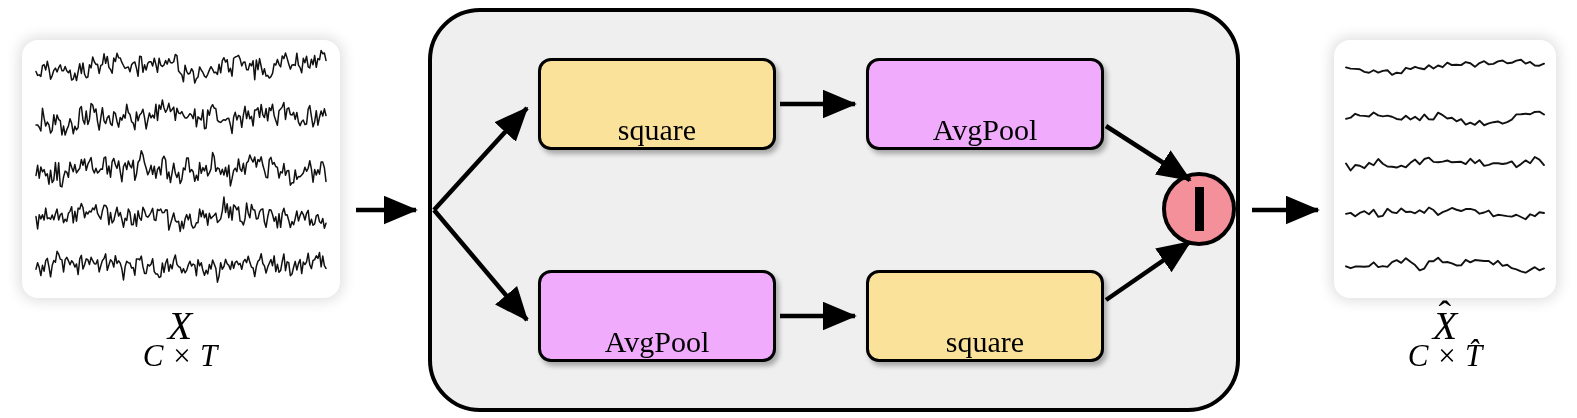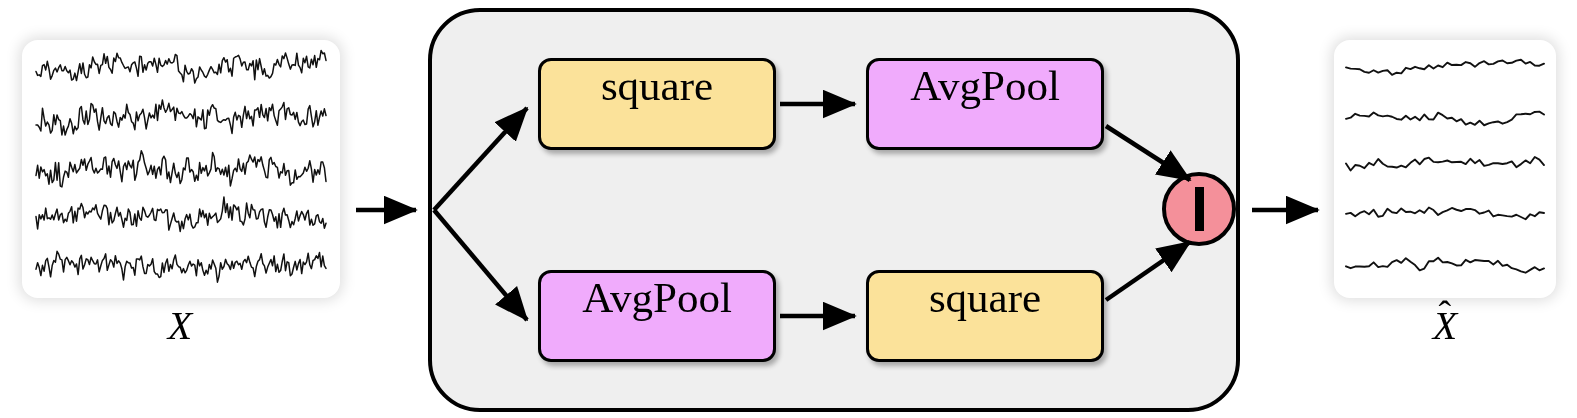--- a/index.html
+++ b/index.html
@@ -67,23 +67,23 @@
     box-sizing: border-box;
   }
 
   
   .op-box {
     position: absolute;
     box-sizing: border-box;
     border: 3px solid #000000;
     border-radius: 13px;
     display: flex;
-    align-items: flex-start;
+    align-items: flex-end;
     justify-content: center;
-    font-size: 43px;
+    font-size: 30px;
     color: #000000;
     box-shadow: 3px 4px 5px rgba(0,0,0,0.30);
     user-select: none;
   }
   .op-box.square-op { background: #fbe29a; }
   .op-box.avgpool-op { background: #f0abfc; }
 
   
   .merge-node {
     position: absolute;
@@ -124,20 +124,21 @@
         <path d="M14.00,135.50 L15.62,125.27 L17.24,138.18 L18.86,126.98 L20.48,131.87 L22.10,129.57 L23.72,135.81 L25.34,133.79 L26.96,144.21 L28.58,130.17 L30.20,142.60 L31.82,139.81 L33.44,122.62 L35.06,140.23 L36.68,122.82 L38.30,146.07 L39.92,146.90 L41.54,137.02 L43.16,131.13 L44.78,132.08 L46.40,137.33 L48.02,122.14 L49.64,127.18 L51.26,131.69 L52.88,124.52 L54.50,132.91 L56.12,130.47 L57.74,128.26 L59.36,119.58 L60.98,125.25 L62.60,119.05 L64.22,130.30 L65.84,124.20 L67.46,120.98 L69.08,117.55 L70.70,129.32 L72.32,132.97 L73.94,128.20 L75.56,133.04 L77.18,131.38 L78.80,128.95 L80.42,129.32 L82.04,117.81 L83.66,117.01 L85.28,133.94 L86.91,126.06 L88.53,137.21 L90.15,121.53 L91.77,118.44 L93.39,124.74 L95.01,128.39 L96.63,120.90 L98.25,131.58 L99.87,141.70 L101.49,126.49 L103.11,122.98 L104.73,129.54 L106.35,120.94 L107.97,125.52 L109.59,127.92 L111.21,120.15 L112.83,140.22 L114.45,134.57 L116.07,122.30 L117.69,120.00 L119.31,110.70 L120.93,114.73 L122.55,123.05 L124.17,128.29 L125.79,134.72 L127.41,131.17 L129.03,125.33 L130.65,134.38 L132.27,126.21 L133.89,138.19 L135.51,129.41 L137.13,126.81 L138.75,134.82 L140.37,119.18 L141.99,116.19 L143.61,119.85 L145.23,138.66 L146.85,132.00 L148.47,142.58 L150.09,132.69 L151.71,123.16 L153.33,133.22 L154.95,137.56 L156.57,132.37 L158.19,143.58 L159.81,139.71 L161.43,127.90 L163.05,129.86 L164.67,118.00 L166.29,118.09 L167.91,132.04 L169.53,129.56 L171.15,131.72 L172.77,141.34 L174.39,135.21 L176.01,140.24 L177.63,122.60 L179.25,133.33 L180.87,127.62 L182.49,130.95 L184.11,125.56 L185.73,135.87 L187.35,132.87 L188.97,129.00 L190.59,112.49 L192.21,116.77 L193.83,131.35 L195.45,127.85 L197.07,128.64 L198.69,134.38 L200.31,129.15 L201.93,135.10 L203.55,127.20 L205.17,136.61 L206.79,125.19 L208.41,145.94 L210.03,138.64 L211.65,130.35 L213.27,128.21 L214.89,131.62 L216.51,118.91 L218.13,128.79 L219.75,131.37 L221.37,123.35 L222.99,134.22 L224.61,123.02 L226.23,121.20 L227.85,114.90 L229.47,119.22 L231.09,122.08 L232.72,116.99 L234.34,127.04 L235.96,119.61 L237.58,121.52 L239.20,116.86 L240.82,125.07 L242.44,130.66 L244.06,137.31 L245.68,137.71 L247.30,119.60 L248.92,117.40 L250.54,124.15 L252.16,122.59 L253.78,126.48 L255.40,127.35 L257.02,137.95 L258.64,131.76 L260.26,132.84 L261.88,123.51 L263.50,135.29 L265.12,130.81 L266.74,130.59 L268.36,145.19 L269.98,142.80 L271.60,142.84 L273.22,129.96 L274.84,139.33 L276.46,136.50 L278.08,136.72 L279.70,135.07 L281.32,132.97 L282.94,127.33 L284.56,131.34 L286.18,128.24 L287.80,120.78 L289.42,128.97 L291.04,142.20 L292.66,129.49 L294.28,134.93 L295.90,129.73 L297.52,134.11 L299.14,121.90 L300.76,122.11 L302.38,127.68 L304.00,141.40" fill="none" stroke="#111111" stroke-width="1.5" stroke-linejoin="round" stroke-linecap="round"></path>
         <path d="M14.00,176.57 L15.62,188.96 L17.24,174.85 L18.86,178.86 L20.48,174.70 L22.10,180.00 L23.72,168.13 L25.34,178.70 L26.96,177.84 L28.58,179.17 L30.20,175.06 L31.82,179.73 L33.44,173.74 L35.06,169.10 L36.68,179.97 L38.30,174.73 L39.92,173.24 L41.54,182.66 L43.16,179.17 L44.78,181.39 L46.40,173.31 L48.02,171.36 L49.64,166.69 L51.26,182.87 L52.88,171.25 L54.50,181.16 L56.12,168.12 L57.74,169.03 L59.36,163.55 L60.98,167.58 L62.60,177.69 L64.22,172.07 L65.84,173.98 L67.46,171.15 L69.08,172.01 L70.70,168.03 L72.32,169.82 L73.94,164.83 L75.56,173.36 L77.18,176.35 L78.80,179.19 L80.42,170.79 L82.04,165.36 L83.66,165.40 L85.28,168.70 L86.91,184.66 L88.53,172.51 L90.15,182.92 L91.77,180.66 L93.39,173.53 L95.01,167.30 L96.63,176.11 L98.25,172.45 L99.87,179.43 L101.49,187.20 L103.11,178.18 L104.73,180.43 L106.35,169.07 L107.97,172.33 L109.59,184.85 L111.21,184.60 L112.83,173.94 L114.45,186.20 L116.07,170.79 L117.69,178.08 L119.31,180.25 L120.93,167.32 L122.55,170.67 L124.17,176.14 L125.79,177.24 L127.41,175.25 L129.03,172.24 L130.65,168.35 L132.27,179.79 L133.89,180.46 L135.51,169.38 L137.13,170.51 L138.75,168.97 L140.37,172.69 L141.99,172.57 L143.61,169.79 L145.23,170.06 L146.85,190.10 L148.47,184.09 L150.09,178.56 L151.71,173.01 L153.33,180.70 L154.95,182.05 L156.57,181.25 L158.19,191.40 L159.81,181.33 L161.43,188.62 L163.05,179.01 L164.67,174.61 L166.29,179.87 L167.91,174.10 L169.53,184.92 L171.15,188.05 L172.77,186.97 L174.39,182.81 L176.01,182.64 L177.63,169.08 L179.25,176.72 L180.87,170.55 L182.49,177.75 L184.11,173.90 L185.73,185.17 L187.35,173.35 L188.97,178.54 L190.59,176.72 L192.21,175.19 L193.83,173.14 L195.45,182.46 L197.07,180.76 L198.69,178.88 L200.31,171.07 L201.93,157.00 L203.55,172.49 L205.17,163.76 L206.79,177.67 L208.41,166.96 L210.03,180.13 L211.65,164.89 L213.27,166.58 L214.89,169.89 L216.51,166.99 L218.13,181.15 L219.75,181.58 L221.37,185.01 L222.99,179.03 L224.61,163.01 L226.23,173.14 L227.85,177.70 L229.47,164.55 L231.09,169.73 L232.72,169.94 L234.34,178.99 L235.96,178.60 L237.58,171.94 L239.20,169.40 L240.82,168.89 L242.44,182.05 L244.06,187.20 L245.68,177.03 L247.30,169.87 L248.92,169.92 L250.54,174.49 L252.16,181.18 L253.78,176.78 L255.40,187.79 L257.02,173.83 L258.64,187.34 L260.26,173.32 L261.88,168.24 L263.50,175.10 L265.12,174.81 L266.74,180.43 L268.36,187.61 L269.98,181.53 L271.60,184.73 L273.22,178.52 L274.84,170.91 L276.46,180.97 L278.08,175.64 L279.70,171.56 L281.32,174.56 L282.94,180.03 L284.56,173.30 L286.18,170.40 L287.80,185.02 L289.42,179.23 L291.04,185.21 L292.66,183.86 L294.28,175.76 L295.90,174.71 L297.52,181.69 L299.14,183.21 L300.76,178.40 L302.38,188.24 L304.00,183.27" fill="none" stroke="#111111" stroke-width="1.5" stroke-linejoin="round" stroke-linecap="round"></path>
         <path d="M14.00,229.19 L15.62,222.75 L17.24,227.53 L18.86,235.58 L20.48,225.34 L22.10,231.17 L23.72,220.68 L25.34,218.41 L26.96,226.91 L28.58,236.81 L30.20,225.49 L31.82,220.57 L33.44,222.23 L35.06,211.28 L36.68,214.12 L38.30,219.16 L39.92,219.90 L41.54,231.94 L43.16,219.60 L44.78,217.32 L46.40,220.67 L48.02,224.71 L49.64,220.76 L51.26,222.69 L52.88,227.09 L54.50,223.97 L56.12,234.53 L57.74,218.88 L59.36,215.38 L60.98,229.09 L62.60,224.74 L64.22,218.89 L65.84,219.73 L67.46,224.52 L69.08,217.33 L70.70,220.72 L72.32,223.73 L73.94,224.03 L75.56,219.86 L77.18,231.88 L78.80,225.72 L80.42,220.39 L82.04,218.51 L83.66,213.84 L85.28,230.35 L86.91,224.88 L88.53,219.66 L90.15,221.65 L91.77,227.06 L93.39,215.64 L95.01,223.40 L96.63,220.85 L98.25,223.14 L99.87,228.77 L101.49,240.00 L103.11,226.82 L104.73,221.16 L106.35,222.78 L107.97,223.08 L109.59,228.00 L111.21,227.46 L112.83,235.18 L114.45,218.93 L116.07,218.97 L117.69,219.90 L119.31,216.07 L120.93,226.69 L122.55,233.44 L124.17,233.40 L125.79,224.49 L127.41,225.89 L129.03,224.24 L130.65,218.71 L132.27,231.58 L133.89,233.96 L135.51,233.95 L137.13,237.51 L138.75,236.61 L140.37,222.97 L141.99,232.39 L143.61,223.19 L145.23,218.97 L146.85,231.22 L148.47,224.47 L150.09,228.85 L151.71,219.66 L153.33,214.94 L154.95,224.34 L156.57,226.67 L158.19,227.19 L159.81,232.68 L161.43,228.64 L163.05,232.81 L164.67,230.36 L166.29,225.01 L167.91,221.24 L169.53,226.00 L171.15,224.00 L172.77,225.15 L174.39,235.71 L176.01,219.77 L177.63,225.86 L179.25,222.76 L180.87,230.37 L182.49,235.22 L184.11,230.21 L185.73,233.87 L187.35,224.52 L188.97,229.07 L190.59,220.03 L192.21,223.97 L193.83,228.29 L195.45,242.15 L197.07,235.98 L198.69,222.69 L200.31,229.22 L201.93,226.50 L203.55,219.38 L205.17,223.81 L206.79,225.36 L208.41,229.60 L210.03,221.29 L211.65,228.26 L213.27,222.28 L214.89,221.22 L216.51,224.77 L218.13,223.41 L219.75,229.31 L221.37,221.60 L222.99,219.43 L224.61,222.66 L226.23,216.20 L227.85,222.36 L229.47,227.12 L231.09,227.97 L232.72,236.55 L234.34,226.56 L235.96,221.23 L237.58,219.65 L239.20,213.69 L240.82,223.49 L242.44,225.87 L244.06,233.00 L245.68,227.08 L247.30,223.22 L248.92,219.53 L250.54,225.69 L252.16,215.87 L253.78,231.57 L255.40,224.31 L257.02,232.26 L258.64,230.54 L260.26,221.36 L261.88,213.91 L263.50,230.68 L265.12,221.84 L266.74,222.58 L268.36,235.76 L269.98,234.03 L271.60,227.26 L273.22,221.37 L274.84,229.94 L276.46,223.62 L278.08,219.50 L279.70,233.58 L281.32,222.06 L282.94,224.57 L284.56,221.80 L286.18,213.25 L287.80,224.78 L289.42,228.64 L291.04,220.48 L292.66,219.65 L294.28,215.78 L295.90,218.49 L297.52,212.57 L299.14,226.82 L300.76,216.02 L302.38,225.52 L304.00,228.45" fill="none" stroke="#111111" stroke-width="1.5" stroke-linejoin="round" stroke-linecap="round"></path>
       </svg>
   </div>
 
   <div class="tensor-label" id="input-label" style="left:80px; top:306px; width:200px;">
     <span class="sym">
       <span class="hat-wrap"><span class="symtext">X</span></span>
     </span>
+    <span class="dims">C × T</span>
   </div>
 
   <div class="pipeline-container" style="left:428px; top:8px; width:812px; height:404px;"></div>
 
   <div class="op-box square-op" style="left:538px; top:58px; width:238px; height:92px;">
     <span>square</span>
   </div>
 
   <div class="op-box avgpool-op" style="left:866px; top:58px; width:238px; height:92px;">
     <span>AvgPool</span>
@@ -165,20 +166,21 @@
       </svg>
   </div>
 
   <div class="tensor-label" id="output-label" style="left:1345px; top:306px; width:200px;">
     <span class="sym">
       <span class="hat-wrap">
         <span class="hat">ˆ</span>
         <span class="symtext">X</span>
       </span>
     </span>
+    <span class="dims">C × T̂</span>
   </div>
 
   <svg class="connectors" viewBox="0 0 1577 418">
     <defs>
       <marker id="ah" markerWidth="9" markerHeight="9" refX="7.2" refY="3.2" orient="auto" markerUnits="strokeWidth">
         <path d="M0,0 L7.6,3.2 L0,6.4 z" fill="#000000"></path>
       </marker>
     </defs>
     <g stroke="#000000" stroke-width="4.5" fill="none" marker-end="url(#ah)">
 

